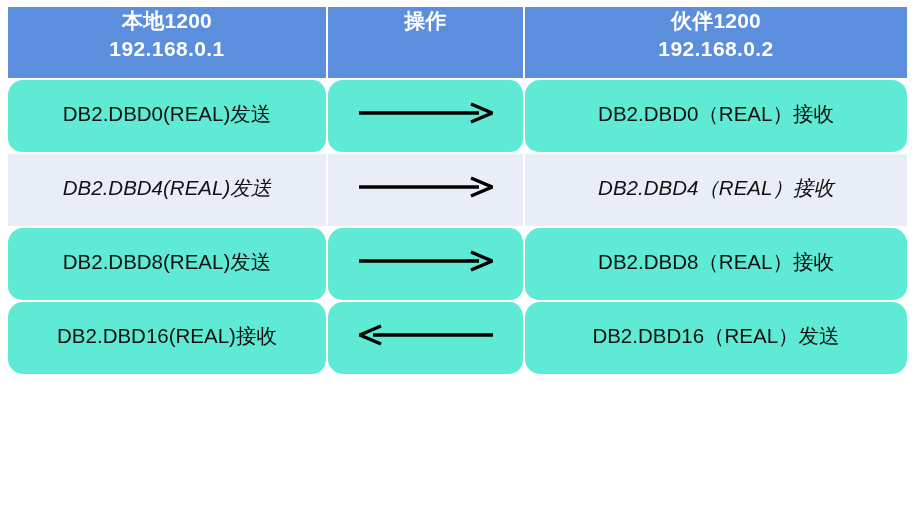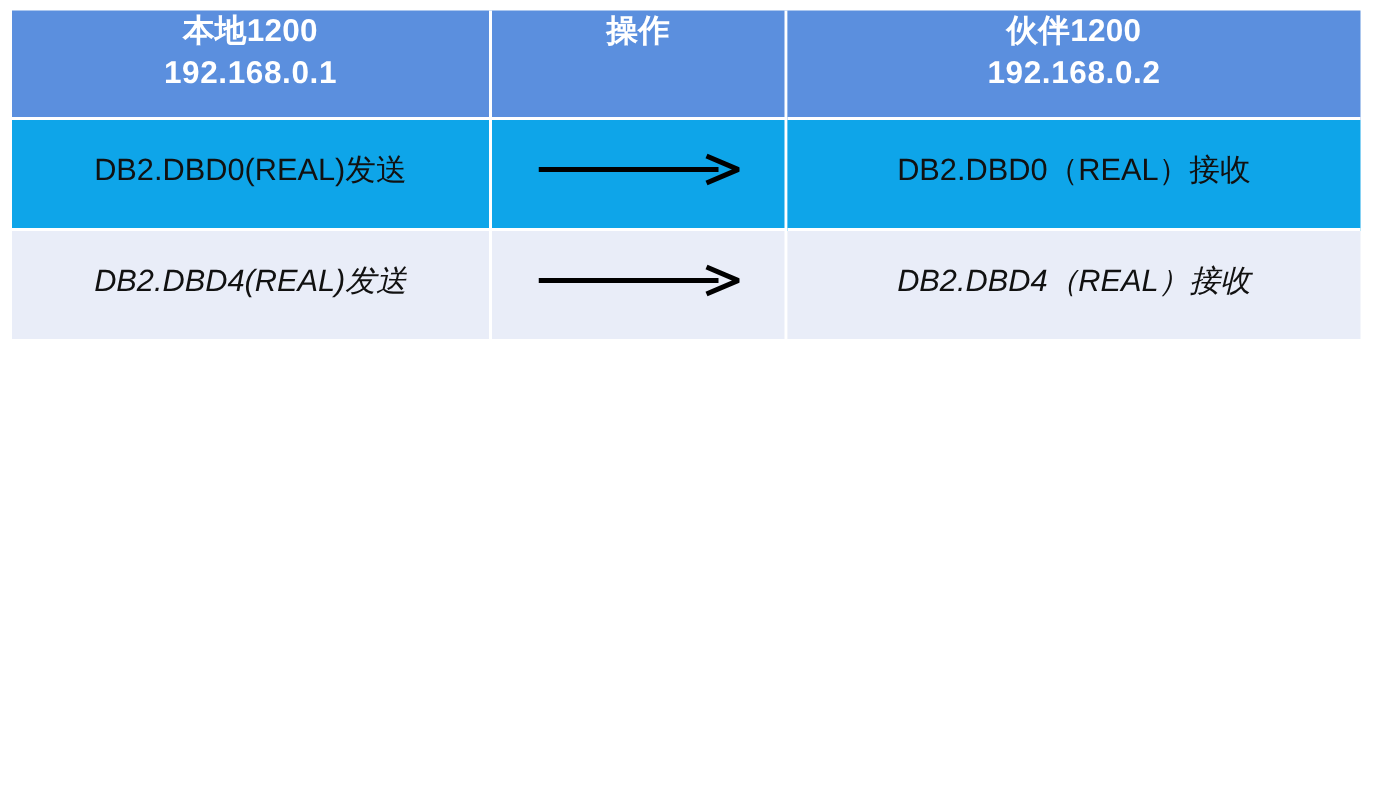--- a/index.html
+++ b/index.html
@@ -69,21 +69,21 @@
   .hdr-line.ip { letter-spacing: 0.4px; }
 
   
   tbody td {
     height: 72px;
     font-size: 20.5px;
     color: #111111;
     line-height: 1;
     white-space: nowrap;
   }
-  tr.shade-dark td { background: #0ea5e9; }
+  tr.shade-dark td { background: #5eead4; border-radius: 15px; }
   tr.shade-light td { background: #e9edf8; font-style: italic; }
 
   .cell-local,
   .cell-peer {
     text-align: center;
   }
 
   .cell-local .txt,
   .cell-peer .txt {
     display: block;
@@ -164,20 +164,52 @@
               <line x1="0" y1="11" x2="120" y2="11" stroke="#000000" stroke-width="3.4"></line>
               <polyline points="112,2 133,11 112,20" fill="none" stroke="#000000" stroke-width="3.4" stroke-linejoin="miter"></polyline>
             </svg>
           </span>
         </td>
         <td class="cell-peer">
           <span class="txt">DB2.DBD4（REAL）接收</span>
         </td>
       </tr>
 
-
-
+      <tr class="shade-dark">
+        <td class="cell-local">
+          <span class="txt">DB2.DBD8(REAL)发送</span>
+        </td>
+        <td class="cell-op">
+          <span class="arrow-wrap">
+            <svg class="arrow-svg" width="134" height="22" viewBox="0 0 134 22" aria-hidden="true">
+              <line x1="0" y1="11" x2="120" y2="11" stroke="#000000" stroke-width="3.4"></line>
+              <polyline points="112,2 133,11 112,20" fill="none" stroke="#000000" stroke-width="3.4" stroke-linejoin="miter"></polyline>
+            </svg>
+          </span>
+        </td>
+        <td class="cell-peer">
+          <span class="txt">DB2.DBD8（REAL）接收</span>
+        </td>
+      </tr>
+
+
+      <tr class="shade-dark">
+        <td class="cell-local">
+          <span class="txt">DB2.DBD16(REAL)接收</span>
+        </td>
+        <td class="cell-op">
+          <span class="arrow-wrap">
+            <svg class="arrow-svg" width="134" height="22" viewBox="0 0 134 22" aria-hidden="true">
+              <line x1="14" y1="11" x2="134" y2="11" stroke="#000000" stroke-width="3.4"></line>
+              <polyline points="22,2 1,11 22,20" fill="none" stroke="#000000" stroke-width="3.4" stroke-linejoin="miter"></polyline>
+            </svg>
+          </span>
+        </td>
+        <td class="cell-peer">
+          <span class="txt">DB2.DBD16（REAL）发送</span>
+        </td>
+      </tr>
 
 
     </tbody>
   </table>
 
 </div>
 
 </body></html>

